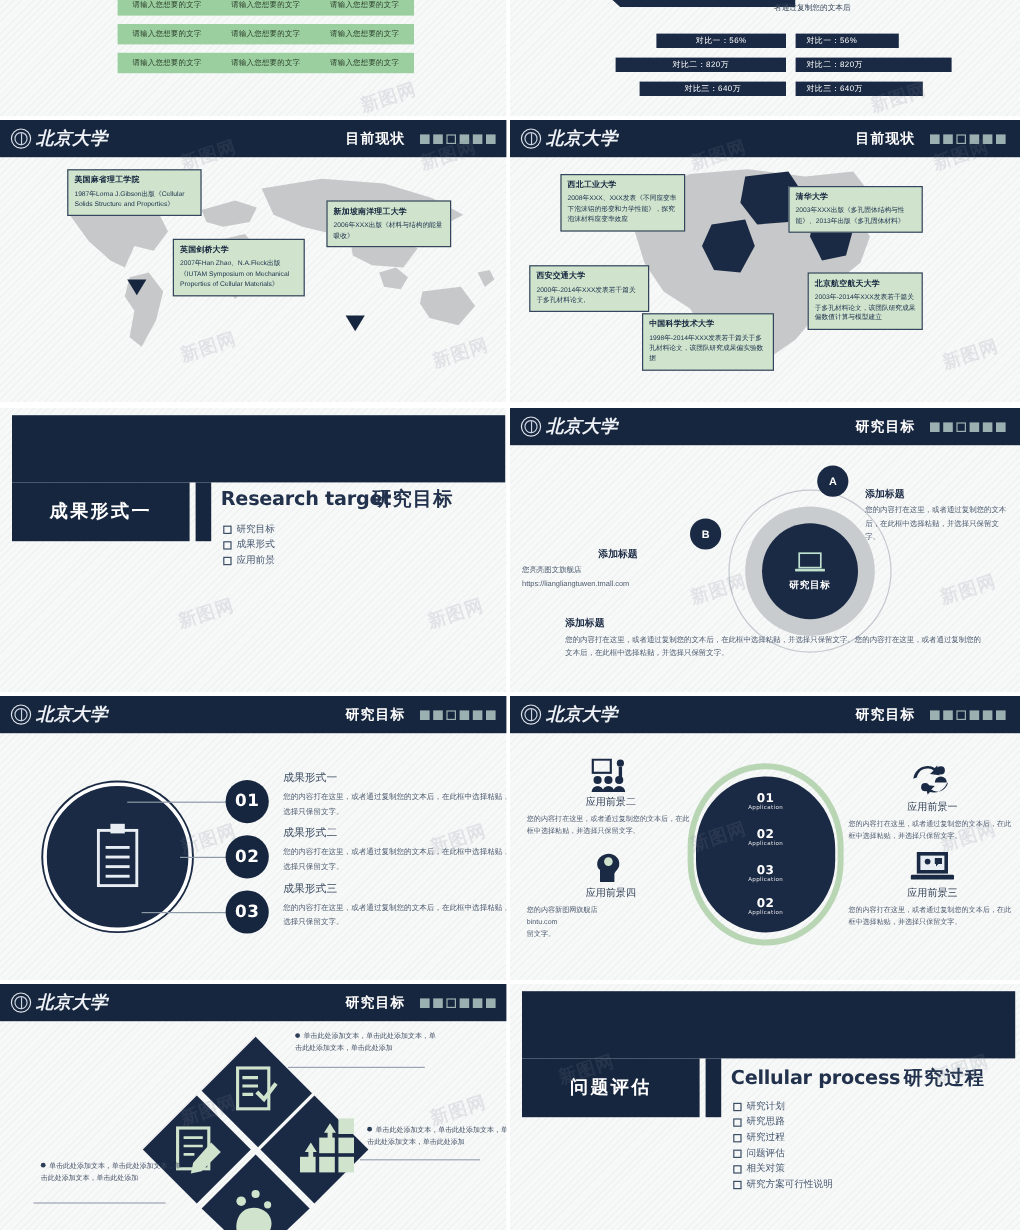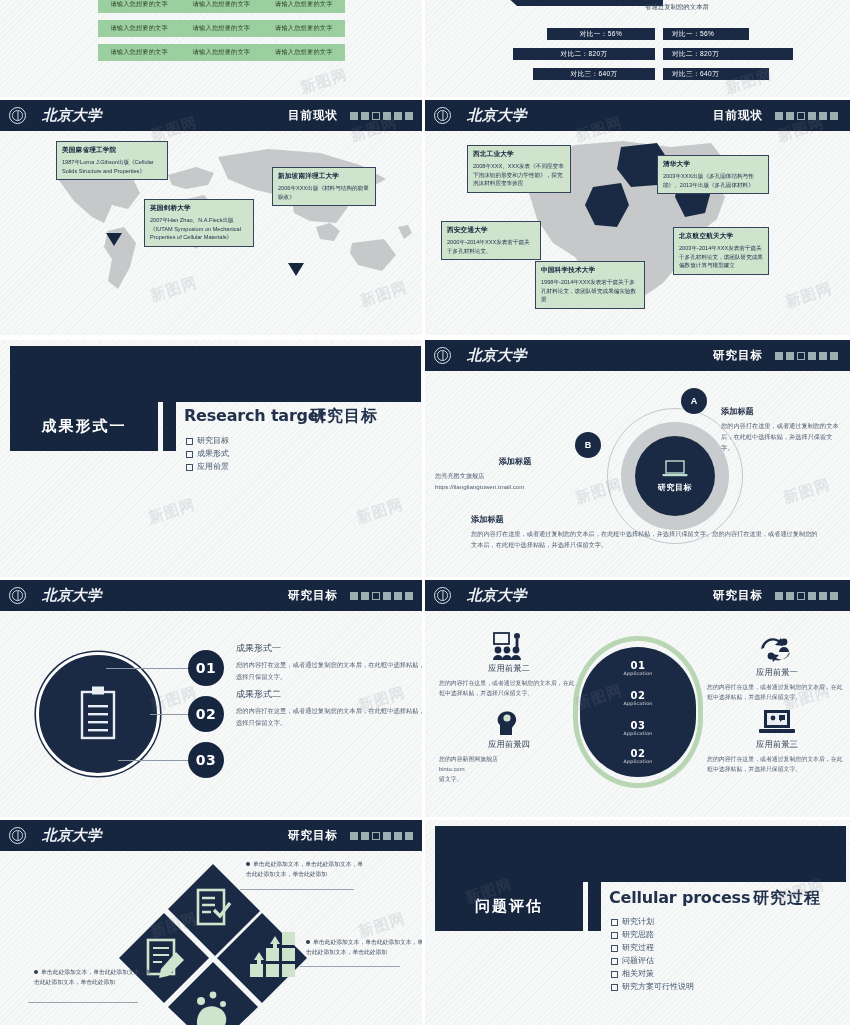--- a/index.html
+++ b/index.html
@@ -12,21 +12,21 @@
 
   
   .tex {
     position:absolute; inset:0;
     background-image: repeating-linear-gradient(135deg, rgba(0,0,0,0.028) 0 1px, rgba(0,0,0,0) 1px 4px);
     pointer-events:none;
   }
 
   
   .hdr { position:absolute; left:0; top:0; width:100%; height:31px; background:#17263f; display:flex; align-items:center; }
-  .hdr .logo { display:flex; align-items:center; margin-left:9px; gap:16px; }
+  .hdr .logo { display:flex; align-items:center; margin-left:9px; gap:4px; }
   .seal { width:17px; height:17px; border-radius:50%; border:1.4px solid #dfe4ea; position:relative; flex:none; }
   .seal::before { content:""; position:absolute; inset:2.2px; border-radius:50%; border:1px solid #c9d1dc; }
   .seal::after { content:""; position:absolute; left:50%; top:3.4px; width:1.1px; height:10px; background:#c9d1dc; transform:translateX(-50%); }
   .logotext { color:#eef1f5; font-family:"Liberation Serif","DejaVu Serif",serif; font-size:14.5px; font-weight:700; font-style:italic; letter-spacing:.5px; white-space:nowrap; }
   .hdr .right { margin-left:auto; display:flex; align-items:center; gap:12px; margin-right:12px; }
   .hdr .htitle { color:#ffffff; font-size:11.5px; font-weight:700; letter-spacing:1px; white-space:nowrap; }
   .dots { display:flex; gap:3px; align-items:center; }
   .dots i { display:block; width:8px; height:8px; background:#9bb0b0; }
   .dots i.hollow { background:transparent; border:1.4px solid #9bb0b0; }
 
@@ -414,20 +414,24 @@
       </div>
 
     <div class="itm" style="left:236px;top:62px;">
       <div class="it">成果形式一</div>
       <div class="ib">您的内容打在这里，或者通过复制您的文本后，在此框中选择粘贴，并选择只保留文字。</div>
     </div>
     <div class="itm" style="left:236px;top:108px;">
       <div class="it">成果形式二</div>
       <div class="ib">您的内容打在这里，或者通过复制您的文本后，在此框中选择粘贴，并选择只保留文字。</div>
     </div>
+    <div class="itm" style="left:236px;top:154px;">
+      <div class="it">成果形式三</div>
+      <div class="ib">您的内容打在这里，或者通过复制您的文本后，在此框中选择粘贴，并选择只保留文字。</div>
+    </div>
     <div class="wm" style="left:150px;top:110px;">新图网</div>
     <div class="wm" style="left:358px;top:110px;">新图网</div>
   </div>
 
   <div class="slide" id="s7b">
     <div class="tex"></div>
     <div class="hdr">
       <div class="logo">
         <span class="seal"></span>
         <span class="logotext">北京大学</span>

